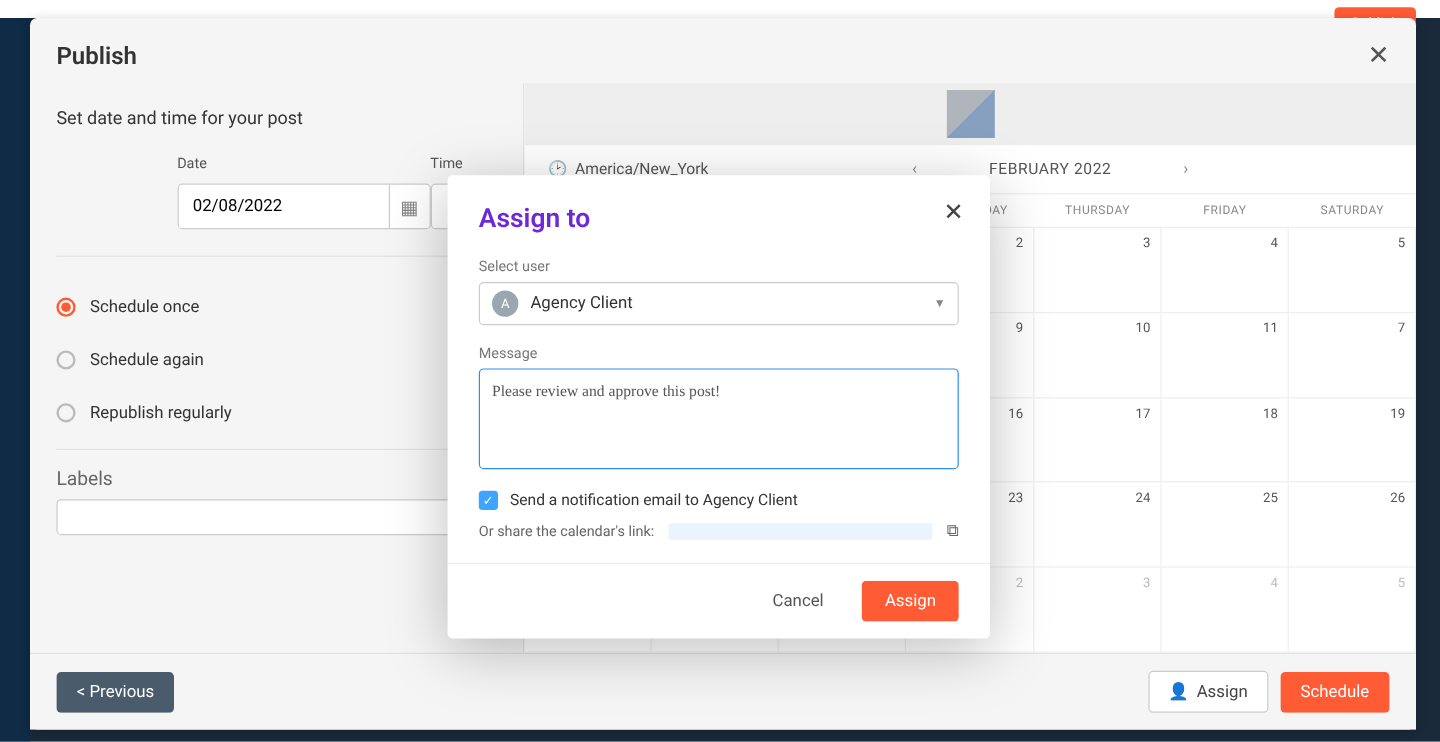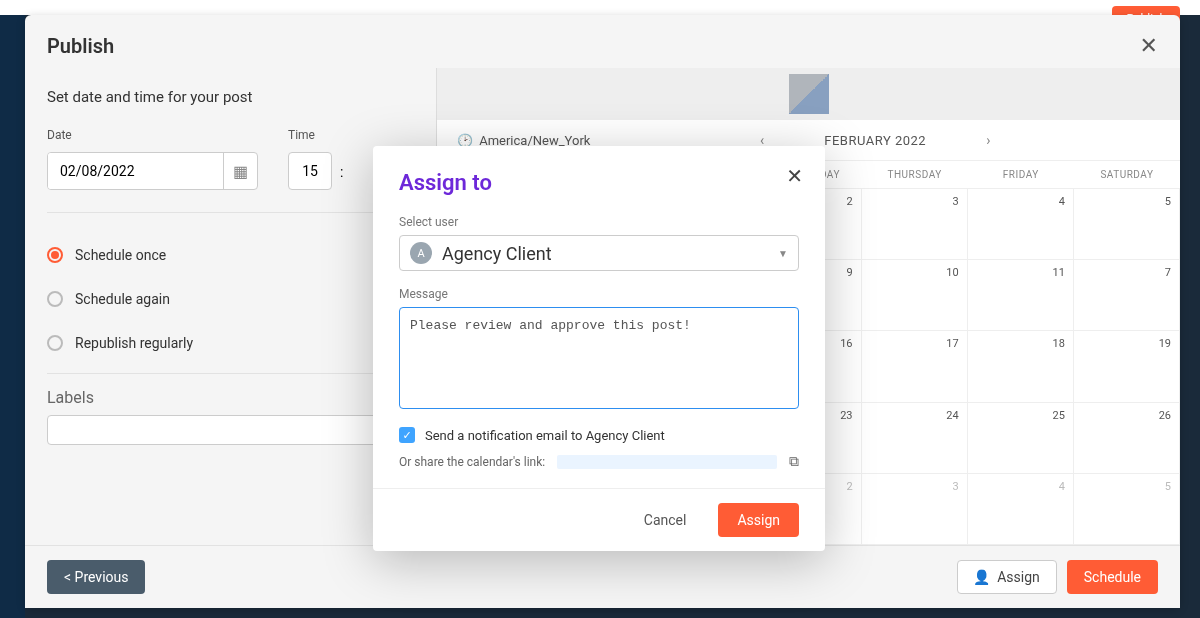--- a/index.html
+++ b/index.html
@@ -8,21 +8,21 @@
 .bg-topbar .publish-btn-bg { position: absolute; right: 20px; top: 6px; background: #ff5c35; color: #fff; padding: 6px 14px; border-radius: 4px; font-size: 12px; }
 .bg-sidebar { position: absolute; top: 0; left: 0; width: 25px; height: 100%; background: #0f2b46; }
 .publish-panel { position: absolute; top: 15px; left: 25px; right: 20px; bottom: 10px; background: #f5f5f5; border-radius: 6px; box-shadow: 0 2px 10px rgba(0,0,0,0.2); display: flex; flex-direction: column; }
 .publish-header { padding: 18px 22px 10px; display: flex; justify-content: space-between; align-items: center; }
 .publish-title { font-size: 20px; font-weight: 600; color: #333; }
 .close-x { font-size: 22px; color: #555; cursor: pointer; }
 
 .publish-body { display: flex; flex: 1; overflow: hidden; }
 .publish-left { width: 412px; border-right: 1px solid #ddd; padding: 20px 22px; display:flex; flex-direction: column; }
 .subheading { font-size: 15px; color: #333; margin-bottom: 22px; }
-.form-row { display: flex; gap: 30px; margin-bottom: 22px; }
+.form-row { display: flex; margin-bottom: 22px; justify-content: flex-end; }
 .form-field label { font-size: 12px; color: #555; display: block; margin-bottom: 10px; }
 .date-input { display: flex; border: 1px solid #ccc; border-radius: 4px; overflow: hidden; background: #fff; }
 .date-input input { border: none; padding: 10px 12px; font-size: 14px; width: 175px; outline: none; }
 .date-input .cal-ic { width: 34px; display: flex; align-items: center; justify-content: center; border-left: 1px solid #ccc; color: #888; }
 .time-input { border: 1px solid #ccc; border-radius: 4px; background: #fff; padding: 10px 12px; font-size: 14px; width: 44px; text-align: center; }
 .colon { align-self: flex-end; padding-bottom: 10px; font-size: 14px; }
 
 .radio-group { border-top: 1px solid #e2e2e2; padding-top: 20px; }
 .radio-item { display: flex; align-items: center; gap: 12px; padding: 14px 0; font-size: 14px; color: #333; cursor: pointer; }
 .radio-dot { width: 16px; height: 16px; border: 2px solid #ff5c35; border-radius: 50%; display: flex; align-items: center; justify-content: center; }
@@ -53,23 +53,23 @@
 .btn { padding: 8px 16px; border-radius: 4px; font-size: 14px; cursor: pointer; border: 1px solid transparent; }
 .btn-prev { background: #4a5c6b; color: #fff; }
 .btn-assign { margin-left: auto; background: #fff; border: 1px solid #ccc; color: #444; display:flex; align-items:center; gap:6px; }
 .btn-schedule { margin-left: 10px; background: #ff5c35; color: #fff; }
 .assign-modal { position: absolute; top: 146px; left: 373px; width: 452px; background: #fff; border-radius: 4px; box-shadow: 0 10px 50px rgba(0,0,0,0.25); padding: 24px 26px 18px; }
 .assign-title { font-size: 22px; font-weight: 600; color: #6d28d9; margin-bottom: 20px; }
 .assign-close { position: absolute; top: 18px; right: 22px; font-size: 20px; color: #444; cursor: pointer; }
 .field-label { font-size: 12px; color: #777; margin-bottom: 6px; }
 .select-box { border: 1px solid #ccc; border-radius: 4px; padding: 6px 10px; display: flex; align-items: center; gap: 10px; margin-bottom: 16px; cursor:pointer; }
 .avatar-circ { width: 22px; height: 22px; border-radius: 50%; background: #9aa6b0; color: #fff; font-size: 11px; display: flex; align-items: center; justify-content: center; }
-.select-box .name { font-size: 18px; color: #333; flex: 1; }
+.select-box .name { font-size: 14px; color: #333; flex: 1; }
 .select-box .caret { color: #888; font-size: 10px; }
-.msg-area { width: 100%; border: 1px solid #2d8ef0; border-radius: 4px; padding: 10px; font-size: 13px; color: #555; height: 102px; resize: none; outline: none; font-family: Liberation Mono, monospace; margin-bottom: 14px; }
+.msg-area { width: 100%; border: 1px solid #2d8ef0; border-radius: 4px; padding: 10px; font-size: 13px; color: #555; height: 84px; resize: none; outline: none; font-family: Liberation Serif, serif; margin-bottom: 14px; }
 .checkbox-row { display: flex; align-items: center; gap: 10px; font-size: 13px; color: #333; margin-bottom: 10px; }
 .cb { width: 16px; height: 16px; background: #3fa4ff; border-radius: 3px; display: flex; align-items: center; justify-content: center; color: #fff; font-size: 11px; }
 .share-row { font-size: 12px; color: #666; display: flex; align-items: center; gap: 6px; margin-bottom: 18px; }
 .share-link { flex:1; height: 14px; background: #eaf4ff; margin: 0 6px; border-radius: 2px; }
 .copy-ic { color: #666; font-size: 14px; }
 .assign-footer { display: flex; justify-content: flex-end; gap: 16px; padding-top: 14px; border-top: 1px solid #eee; margin: 0 -26px -4px; padding-left:26px; padding-right:26px;align-items:center; }
 .btn-cancel { background: transparent; color: #555; border:none; }
 .btn-assign-primary { background: #ff5c35; color: #fff; padding: 8px 18px; }
 </style>
 </head>

